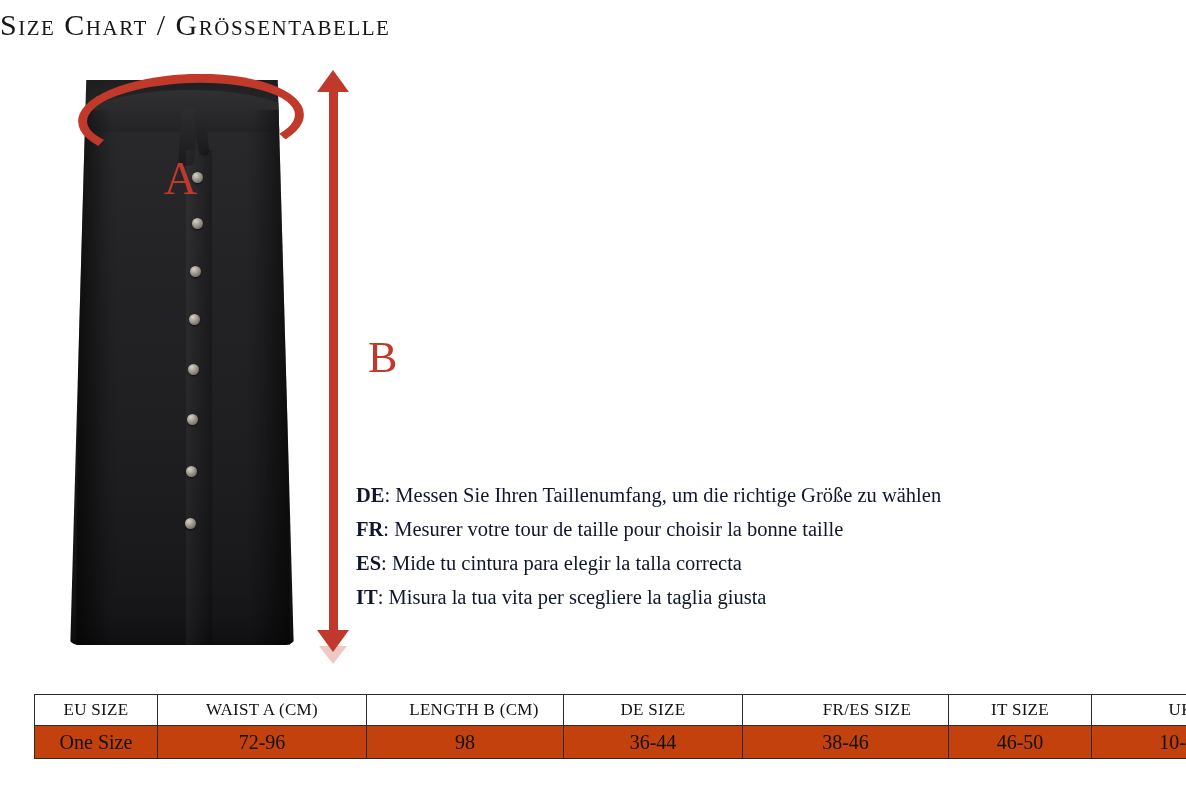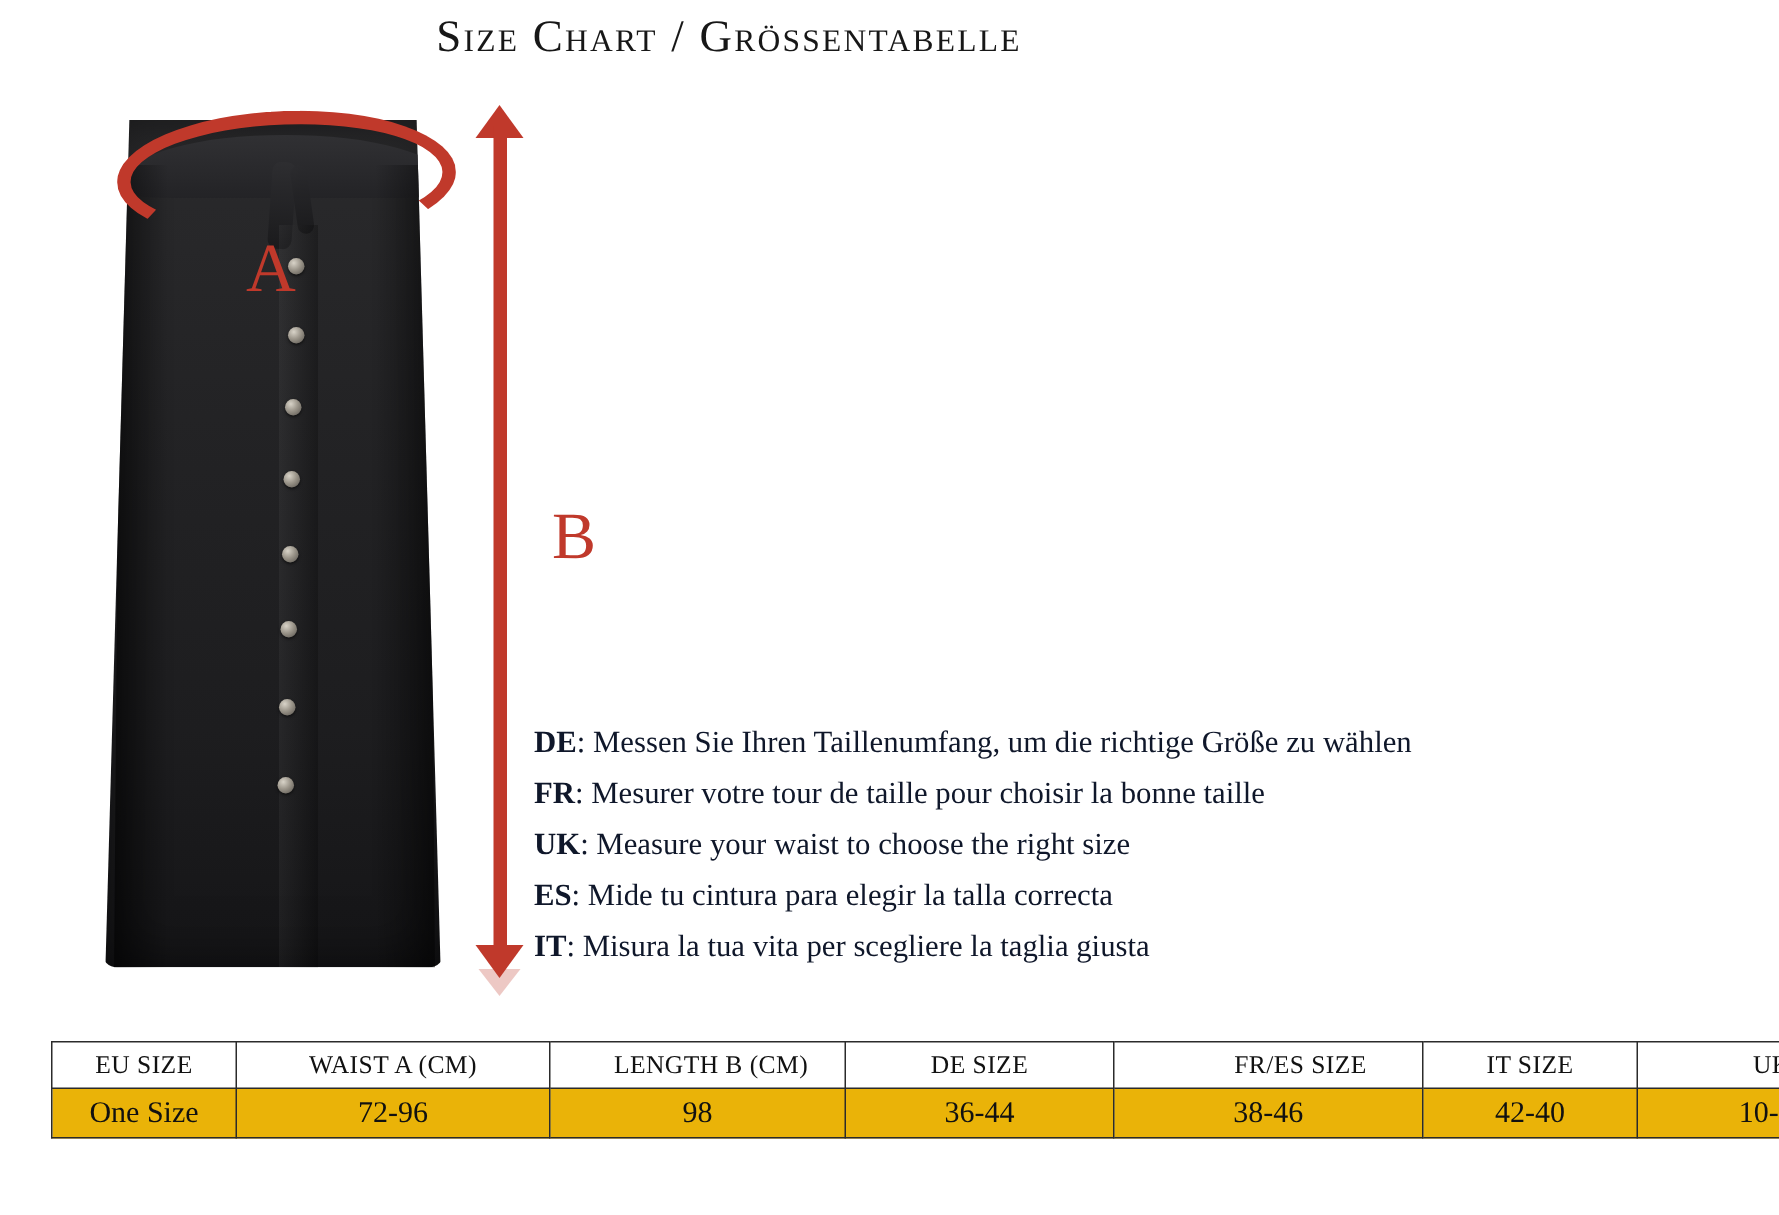--- a/index.html
+++ b/index.html
@@ -15,21 +15,21 @@
     position: relative;
     overflow: hidden;
   }
 
   
   .title {
     position: absolute;
     top: 8px;
     left: 0;
     width: 972px;
-    text-align: center;
+    text-align: left;
     font-family: "Liberation Serif", serif;
     font-size: 30px;
     letter-spacing: 1.5px;
     font-variant: small-caps;
     color: #171717;
     white-space: nowrap;
   }
 
   
   .photo-wrap {
@@ -239,21 +239,21 @@
     height: 28px;
     font-size: 17px;
     font-weight: normal;
     font-variant: small-caps;
     letter-spacing: 0.3px;
     background: #ffffff;
   }
   .size-table td {
     height: 30px;
     font-size: 20px;
-    background: #eab308;
+    background: #c2410c;
   }
   .col-0 { width: 120px; }
   .col-1 { width: 206px; }
   .col-2 { width: 176px; padding-left: 19px; }
   .col-3 { width: 176px; }
   .col-4 { width: 160px; padding-left: 44px; }
   .col-5 { width: 140px; }
   .col-6 { width: 140px; padding-left: 40px; }
 </style>
 </head>
@@ -289,23 +289,20 @@
   <div class="arrow-head-down-ghost"></div>
 </div>
 <div class="label-B">B</div>
 
 <div class="instructions">
   <div class="instr-line">
     <span class="instr-code">DE</span><span>: Messen Sie Ihren Taillenumfang, um die richtige Größe zu wählen</span>
   </div>
   <div class="instr-line">
     <span class="instr-code">FR</span><span>: Mesurer votre tour de taille pour choisir la bonne taille</span>
-  </div>
-  <div class="instr-line">
-    <span class="instr-code">UK</span><span>: Measure your waist to choose the right size</span>
   </div>
   <div class="instr-line">
     <span class="instr-code">ES</span><span>: Mide tu cintura para elegir la talla correcta</span>
   </div>
   <div class="instr-line">
     <span class="instr-code">IT</span><span>: Misura la tua vita per scegliere la taglia giusta</span>
   </div>
 </div>
 
 <table class="size-table">
@@ -320,17 +317,17 @@
       <th class="col-6">UK SIZE</th>
     </tr>
   </thead>
   <tbody>
     <tr>
       <td>One Size</td>
       <td>72-96</td>
       <td>98</td>
       <td>36-44</td>
       <td>38-46</td>
-      <td>42-40</td>
+      <td>46-50</td>
       <td>10-18</td>
     </tr>
   </tbody>
 </table>
 
 </body></html>

